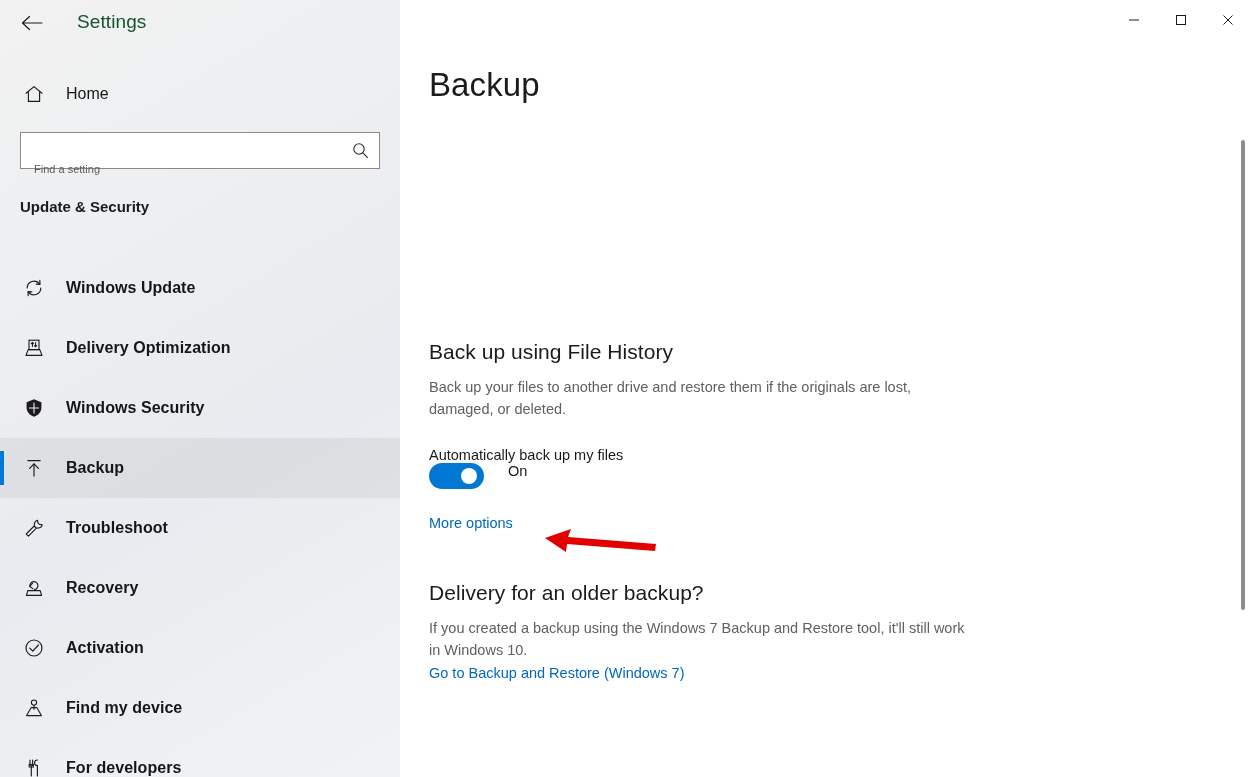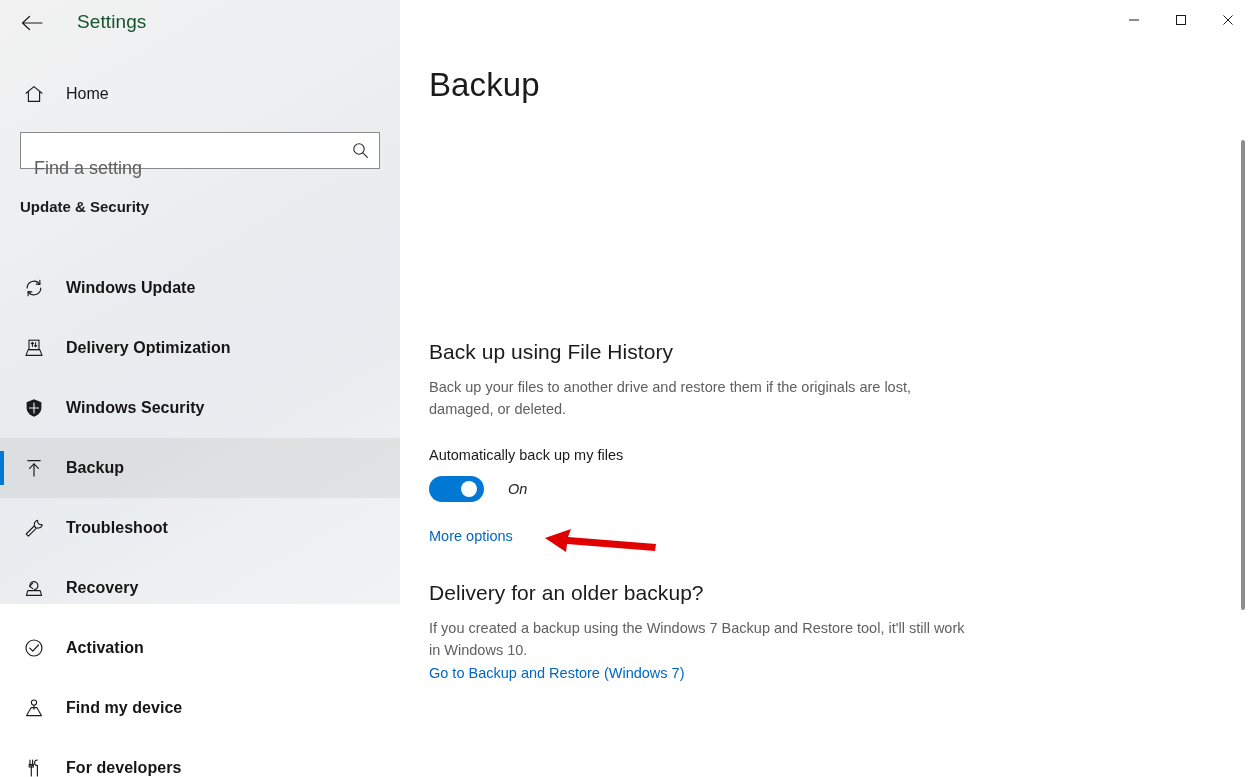--- a/index.html
+++ b/index.html
@@ -53,21 +53,21 @@
     width: 47px; height: 40px;
     display: flex; align-items: center; justify-content: center;
     cursor: pointer;
   }
 
   
   .sidebar {
     position: absolute;
     top: 0; left: 0;
     width: 400px;
-    height: 604px;
+    height: 777px;
     background: linear-gradient(150deg, #f2f2f2 0%, #eceef0 35%, #e8ebef 60%, #eef0f2 85%, #f1f2f3 100%);
     z-index: 10;
   }
   .home-row {
     position: absolute;
     top: 74px; left: 0;
     width: 400px; height: 40px;
     display: flex; align-items: center;
     cursor: pointer;
   }
@@ -89,21 +89,21 @@
     background: #ffffff;
     border: 1px solid #8a8a8a;
     display: flex; align-items: center;
     position: relative;
   }
   .search-box input {
     flex: 1;
     border: none; outline: none;
     background: transparent;
     font-family: "Liberation Sans", sans-serif;
-    font-size: 18px;
+    font-size: 11px;
     color: #1b1b1b;
     padding: 8px 34px 0 13px;
     height: 100%;
     margin-top: 28px;
   }
   .search-box input::placeholder { color: #5d5d5d; }
   .search-icon-btn {
     position: absolute;
     right: 6px; top: 50%;
     transform: translateY(-50%);
@@ -201,23 +201,21 @@
     margin-top: 4px;
   }
 
   .toggle-label {
     font-size: 14.5px;
     color: #1b1b1b;
     margin-top: 27px;
   }
   .toggle-row {
     display: flex;
-    align-items: center;
-    margin-top: 13px;
-    font-style: italic;
+    align-items: flex-start;
   }
   .toggle {
     width: 55px; height: 26px;
     border-radius: 13px;
     background: #0078d4;
     position: relative;
     cursor: pointer;
     flex-shrink: 0;
   }
   .toggle .knob {

